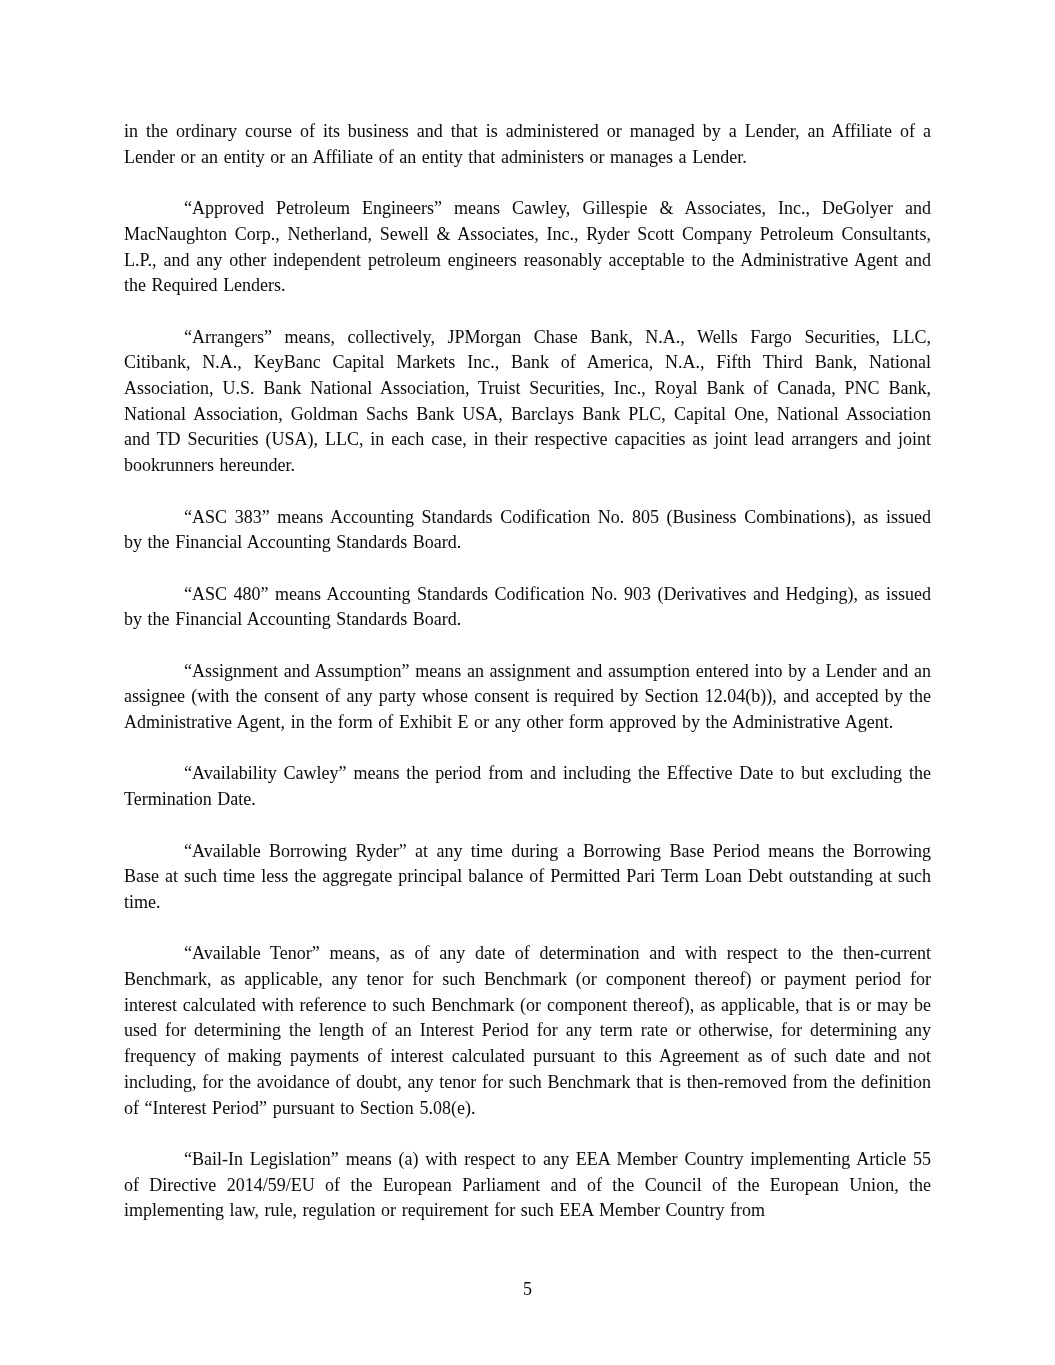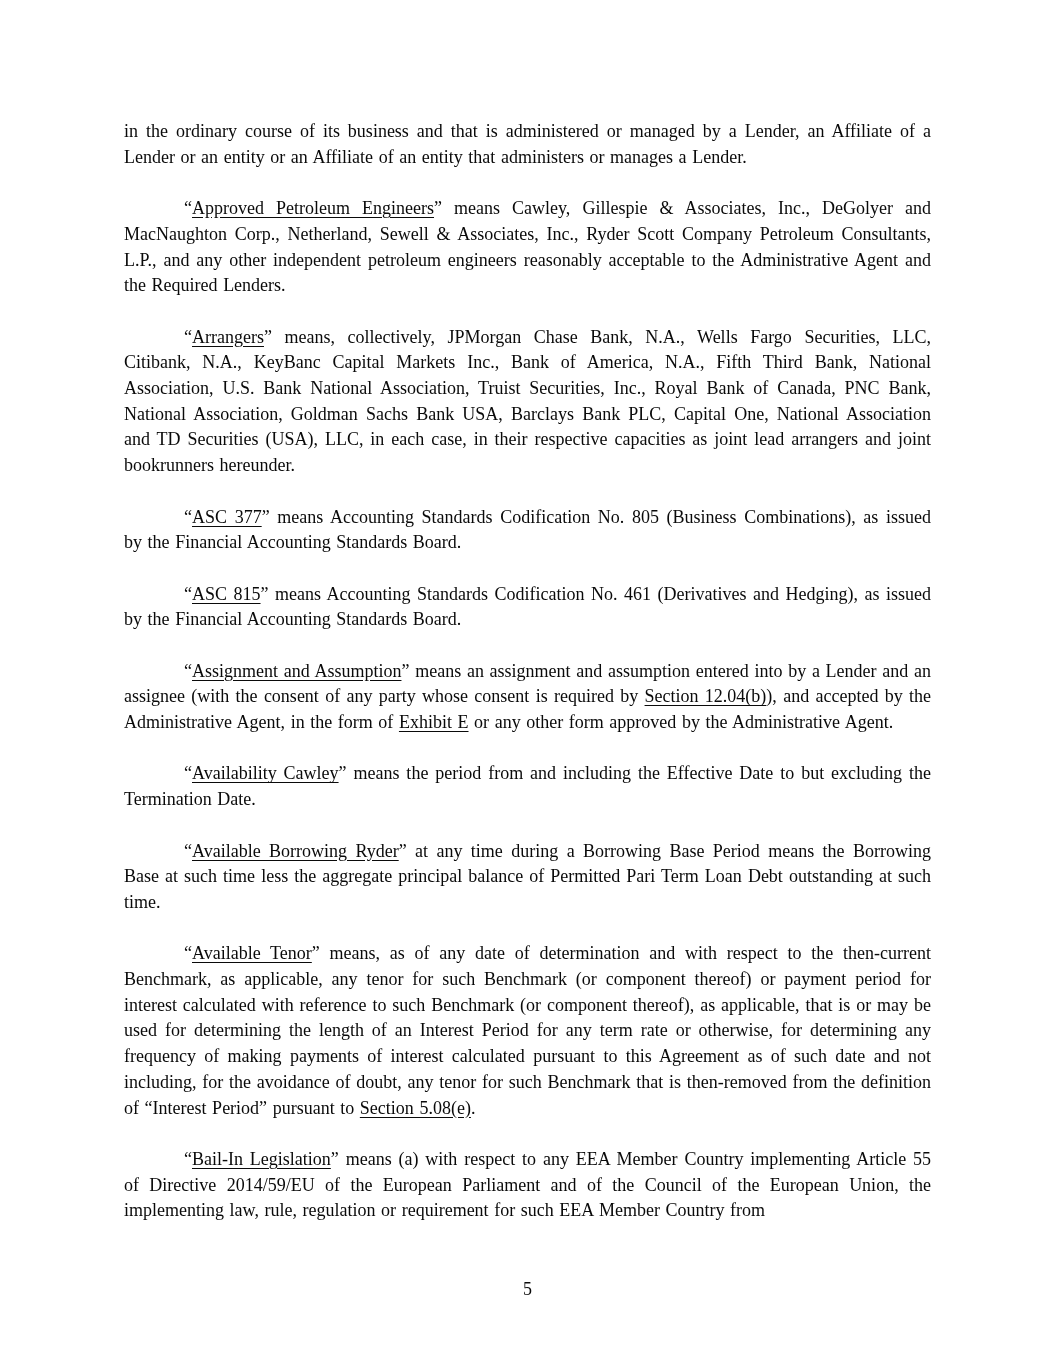--- a/index.html
+++ b/index.html
@@ -26,42 +26,41 @@
     text-align: justify;
     word-spacing: 0.06em;
   }
   .doc-body p.para.indent {
     text-indent: 60px;
   }
   .doc-body p.para:last-child {
     margin-bottom: 8px;
   }
   .u {
-    text-decoration: underline;
     text-underline-offset: 3px;
   }
   .page-number {
     position: absolute;
     bottom: 62px;
     left: 0;
     right: 0;
     text-align: center;
     font-size: 18px;
   }
 </style>
 </head>
 <body>
 
 <div class="page">
   <div class="doc-body" id="doc-body">
       <p class="para"><span>in the ordinary course of its business and that is administered or managed by a Lender, an Affiliate of a Lender or an entity or an Affiliate of an entity that administers or manages a Lender.</span></p>
       <p class="para indent"><span>“</span><span class="u">Approved Petroleum Engineers</span><span>” means Cawley, Gillespie &amp; Associates, Inc., DeGolyer and MacNaughton Corp., Netherland, Sewell &amp; Associates, Inc., Ryder Scott Company Petroleum Consultants, L.P., and any other independent petroleum engineers reasonably acceptable to the Administrative Agent and the Required Lenders.</span></p>
       <p class="para indent"><span>“</span><span class="u">Arrangers</span><span>” means, collectively, JPMorgan Chase Bank, N.A., Wells Fargo Securities, LLC, Citibank, N.A., KeyBanc Capital Markets Inc., Bank of America, N.A., Fifth Third Bank, National Association, U.S. Bank National Association, Truist Securities, Inc., Royal Bank of Canada, PNC Bank, National Association, Goldman Sachs Bank USA, Barclays Bank PLC, Capital One, National Association and TD Securities (USA), LLC, in each case, in their respective capacities as joint lead arrangers and joint bookrunners hereunder.</span></p>
-      <p class="para indent"><span>“</span><span class="u">ASC 377</span><span>” means Accounting Standards Codification No. 805 (Business Combinations), as issued by the Financial Accounting Standards Board.</span></p>
-      <p class="para indent"><span>“</span><span class="u">ASC 815</span><span>” means Accounting Standards Codification No. 461 (Derivatives and Hedging), as issued by the Financial Accounting Standards Board.</span></p>
+      <p class="para indent"><span>“</span><span class="u">ASC 383</span><span>” means Accounting Standards Codification No. 805 (Business Combinations), as issued by the Financial Accounting Standards Board.</span></p>
+      <p class="para indent"><span>“</span><span class="u">ASC 480</span><span>” means Accounting Standards Codification No. 903 (Derivatives and Hedging), as issued by the Financial Accounting Standards Board.</span></p>
       <p class="para indent"><span>“</span><span class="u">Assignment and Assumption</span><span>” means an assignment and assumption entered into by a Lender and an assignee (with the consent of any party whose consent is required by </span><span class="u">Section 12.04(b)</span><span>), and accepted by the Administrative Agent, in the form of </span><span class="u">Exhibit E</span><span> or any other form approved by the Administrative Agent.</span></p>
       <p class="para indent"><span>“</span><span class="u">Availability Cawley</span><span>” means the period from and including the Effective Date to but excluding the Termination Date.</span></p>
       <p class="para indent"><span>“</span><span class="u">Available Borrowing Ryder</span><span>” at any time during a Borrowing Base Period means the Borrowing Base at such time less the aggregate principal balance of Permitted Pari Term Loan Debt outstanding at such time.</span></p>
       <p class="para indent"><span>“</span><span class="u">Available Tenor</span><span>” means, as of any date of determination and with respect to the then-current Benchmark, as applicable, any tenor for such Benchmark (or component thereof) or payment period for interest calculated with reference to such Benchmark (or component thereof), as applicable, that is or may be used for determining the length of an Interest Period for any term rate or otherwise, for determining any frequency of making payments of interest calculated pursuant to this Agreement as of such date and not including, for the avoidance of doubt, any tenor for such Benchmark that is then-removed from the definition of “Interest Period” pursuant to </span><span class="u">Section 5.08(e)</span><span>.</span></p>
       <p class="para indent"><span>“</span><span class="u">Bail-In Legislation</span><span>” means (a) with respect to any EEA Member Country implementing Article 55 of Directive 2014/59/EU of the European Parliament and of the Council of the European Union, the implementing law, rule, regulation or requirement for such EEA Member Country from</span></p>
     </div>
   <div class="page-number">5</div>
 </div>
 
 </body></html>

